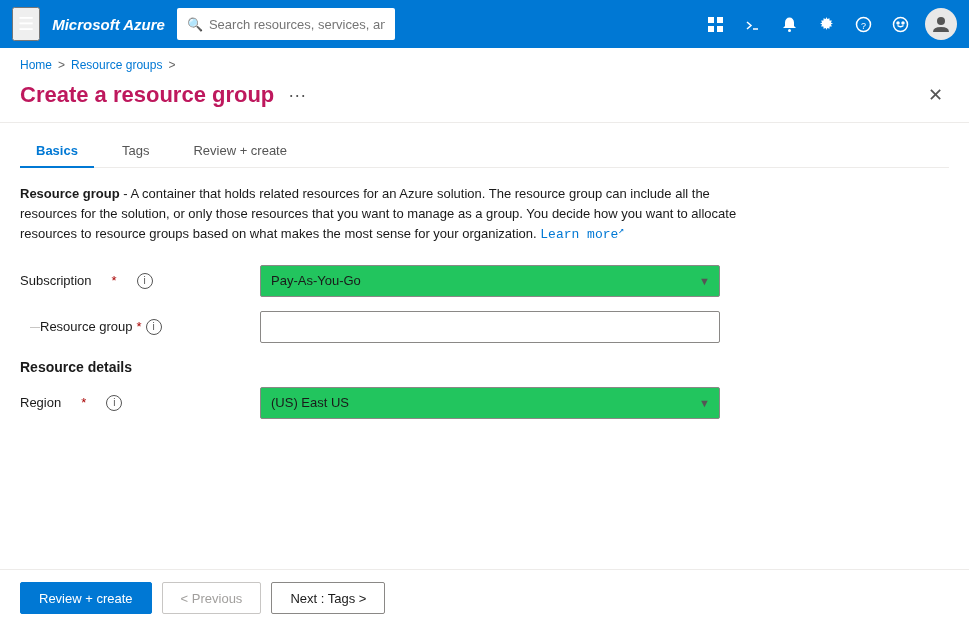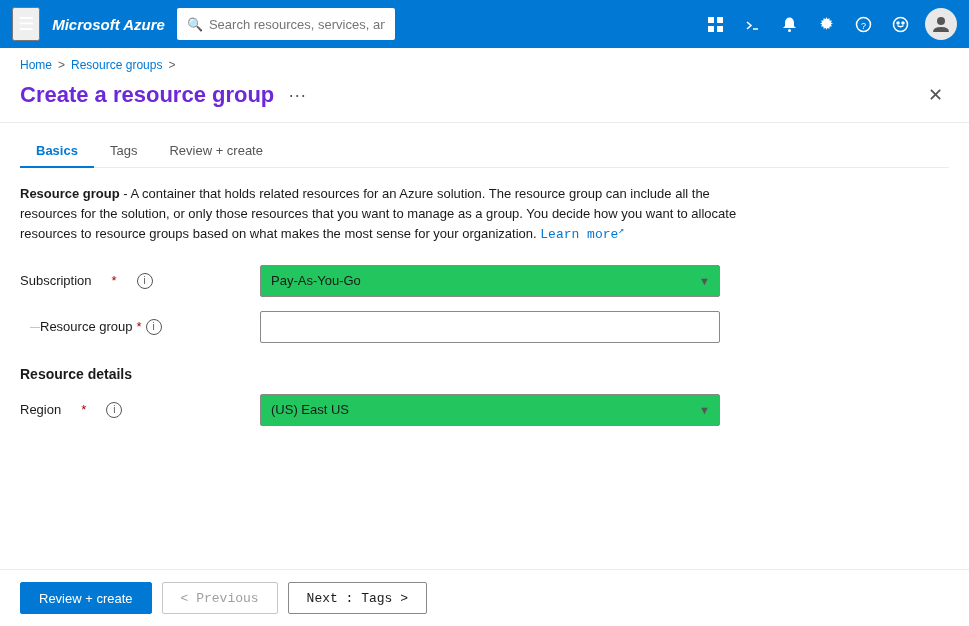--- a/index.html
+++ b/index.html
@@ -119,21 +119,21 @@
       padding: 4px 20px 12px 20px;
       display: flex;
       align-items: center;
       gap: 10px;
       background: white;
       border-bottom: 1px solid #edebe9;
     }
     .page-title {
       font-size: 22px;
       font-weight: 600;
-      color: #6d28d9;
+      color: #be185d;
     }
     .page-header-ellipsis {
       color: #555;
       font-size: 18px;
       cursor: pointer;
       padding: 2px 4px;
     }
     .page-header-close {
       margin-left: auto;
       font-size: 18px;
@@ -148,21 +148,21 @@
     .content-area {
       flex: 1;
       overflow-y: auto;
       padding: 0 20px 20px 20px;
       background: white;
     }
 
     
     .tabs {
       display: flex;
-      gap: 0;
+      gap: 12px;
       border-bottom: 1px solid #edebe9;
       margin-bottom: 16px;
       padding-top: 12px;
     }
     .tab {
       padding: 8px 16px;
       cursor: pointer;
       font-size: 13px;
       color: #555;
       border-bottom: 2px solid transparent;
@@ -330,21 +330,21 @@
       height: 32px;
     }
     .btn-secondary {
       background: white;
       color: #1a1a1a;
       border: 1px solid #8a8886;
       border-radius: 2px;
       padding: 6px 18px;
       font-size: 13px;
       cursor: pointer;
-      font-family: Liberation Mono, monospace;
+      font-family: Liberation Sans, sans-serif;
       height: 32px;
     }
     .btn-secondary:disabled {
       color: #a19f9d;
       border-color: #c8c6c4;
       cursor: default;
       background: white;
     }
 
     
@@ -460,21 +460,21 @@
       <div class="sub-label">
         <span>Resource group</span>
         <span class="required-star">*</span>
         <span class="info-icon">i</span>
       </div>
       <div class="form-control-wrap">
         <input class="form-input" type="text" value="" style="">
       </div>
     </div>
 
-    <div class="section-header" style="margin-top: 23px;">Resource details</div>
+    <div class="section-header" style="margin-top: 16px;">Resource details</div>
 
     <div class="form-row">
       <div class="form-label">
         <span>Region</span>
         <span class="required-star">*</span>
         <span class="info-icon">i</span>
       </div>
       <div class="form-control-wrap">
         <div class="select-wrap">
           <select class="form-select">

